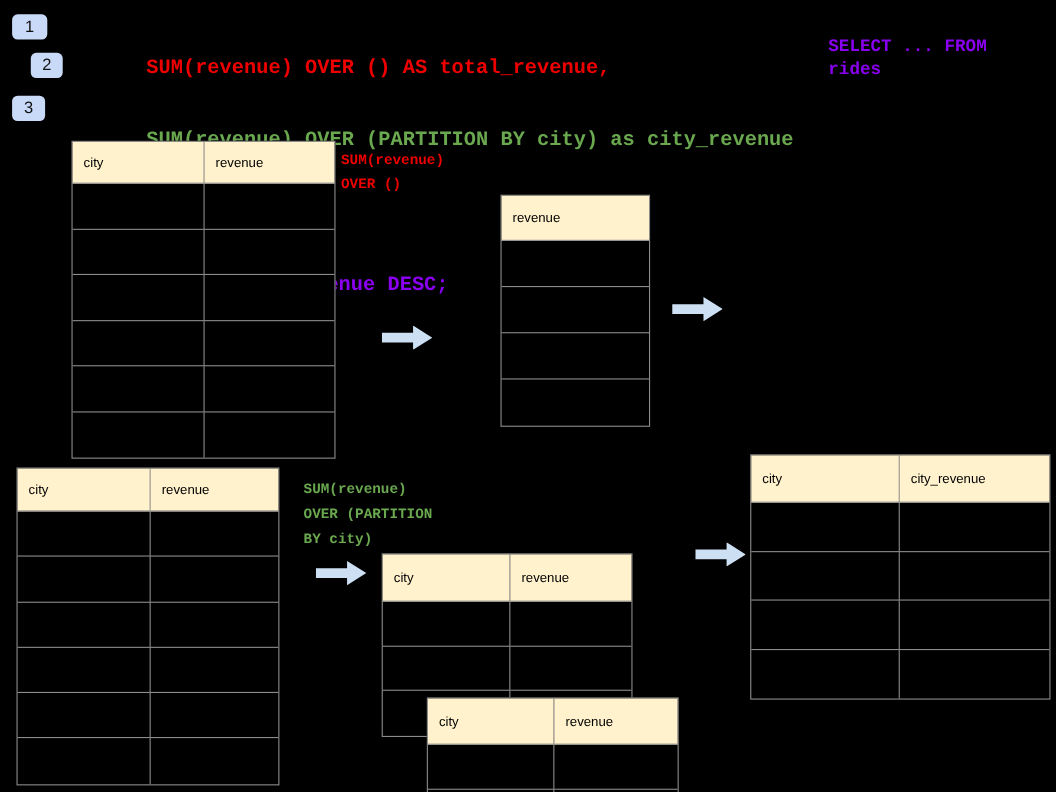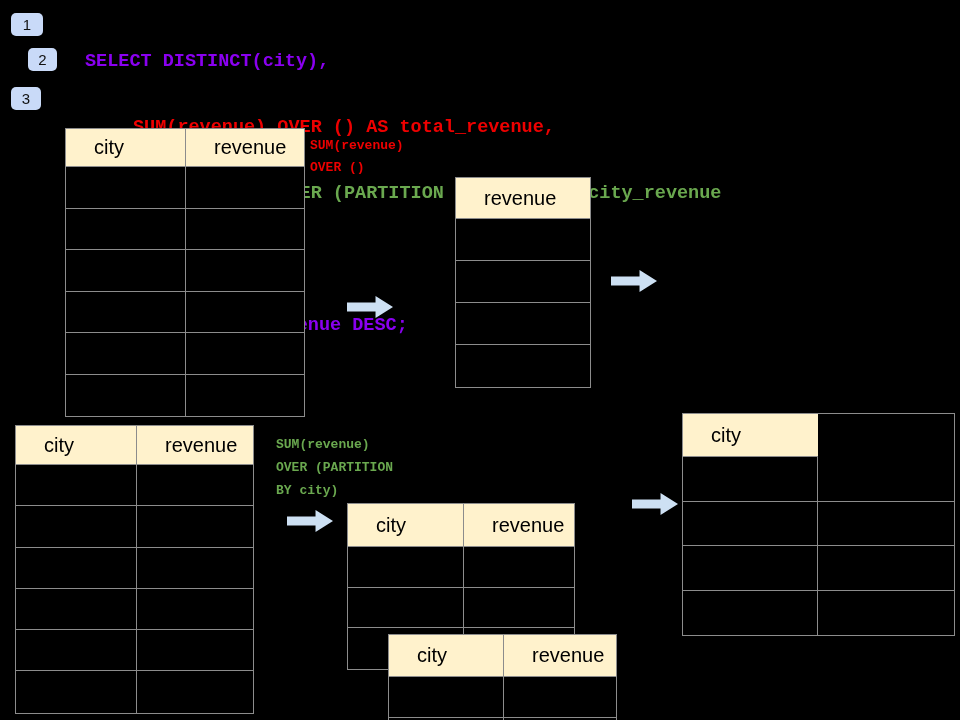--- a/index.html
+++ b/index.html
@@ -29,21 +29,21 @@
   .green{color:var(--green);}
   .note{position:absolute;white-space:pre-line;font-size:13px;line-height:22px;}
   .note-from{left:753px;top:32px;font-size:16px;line-height:21px;}
   .note-total{left:310px;top:135px;}
   .note-partition{left:276px;top:433px;line-height:23px;}
 
   
   .tbl{position:absolute;background:#000;border:1px solid var(--border);}
   .hrow,.brow{display:flex;}
   .hcell{background:var(--headerbg);display:flex;align-items:center;
-         padding-left:28px;font-size:20px;color:#000;}
+         padding-left:10px;font-size:12px;color:#000;}
   .hcell,.bcell{border-right:1px solid var(--border);border-bottom:1px solid var(--border);flex:none;}
   .hrow > :last-child,.brow > :last-child{border-right:none;}
   .brow:last-child > .bcell{border-bottom:none;}
 
   .t1{left:65px;top:128px;width:240px;}
   .t1 .hrow{height:38px}.t1 .brow{height:41.5px}.t1 .c0{width:120px}.t1 .c1{width:118px}
   .t2{left:455px;top:177px;width:136px;}
   .t2 .hrow{height:41px}.t2 .brow{height:42px}.t2 .c0{width:134px}
   .t3{left:15px;top:425px;width:239px;}
   .t3 .hrow{height:39px}.t3 .brow{height:41.3px}.t3 .c0{width:121px}.t3 .c1{width:116px}
@@ -65,27 +65,28 @@
 </head>
 <body>
 
 <div class="stage">
 
   <div class="badge b1">1</div>
   <div class="badge b2">2</div>
   <div class="badge b3">3</div>
 
   <div class="sql mono">
-    <div class="purple">SELECT DISTINCT(city),</div>
     <div class="red ind1">SUM(revenue) OVER () AS total_revenue,</div>
     <div class="green ind1">SUM(revenue) OVER (PARTITION BY city) as city_revenue</div>
     <div class="purple ind2">FROM rides</div>
     <div class="purple ind2">ORDER by city_revenue DESC;</div>
   </div>
 
+  <div class="note note-from mono purple">SELECT ... FROM
+rides</div>
 
   <div class="note note-total mono red">SUM(revenue)
 OVER ()</div>
 
   <div class="note note-partition mono green">SUM(revenue)
 OVER (PARTITION
 BY city)</div>
 
   <div class="tbl t1">
       <div class="hrow">
@@ -192,20 +193,21 @@
         <div class="bcell c1"></div>
       </div>
       <div class="brow">
         <div class="bcell c0"></div>
         <div class="bcell c1"></div>
       </div>
     </div>
   <div class="tbl t6">
       <div class="hrow">
         <div class="hcell c0">city</div>
+        <div class="hcell c1">city_revenue</div>
       </div>
       <div class="brow">
         <div class="bcell c0"></div>
         <div class="bcell c1"></div>
       </div>
       <div class="brow">
         <div class="bcell c0"></div>
         <div class="bcell c1"></div>
       </div>
       <div class="brow">

